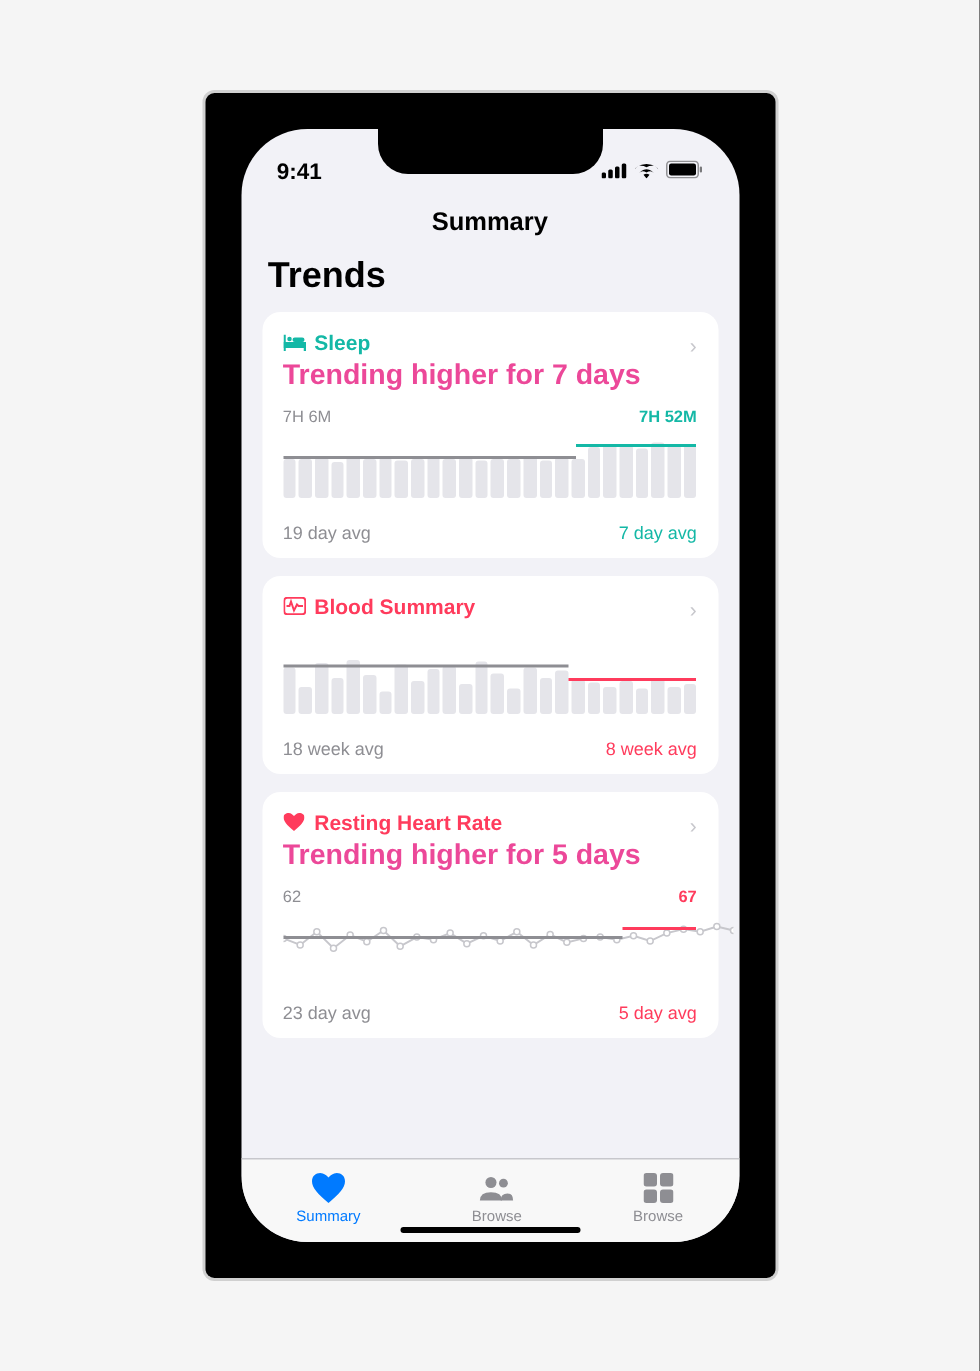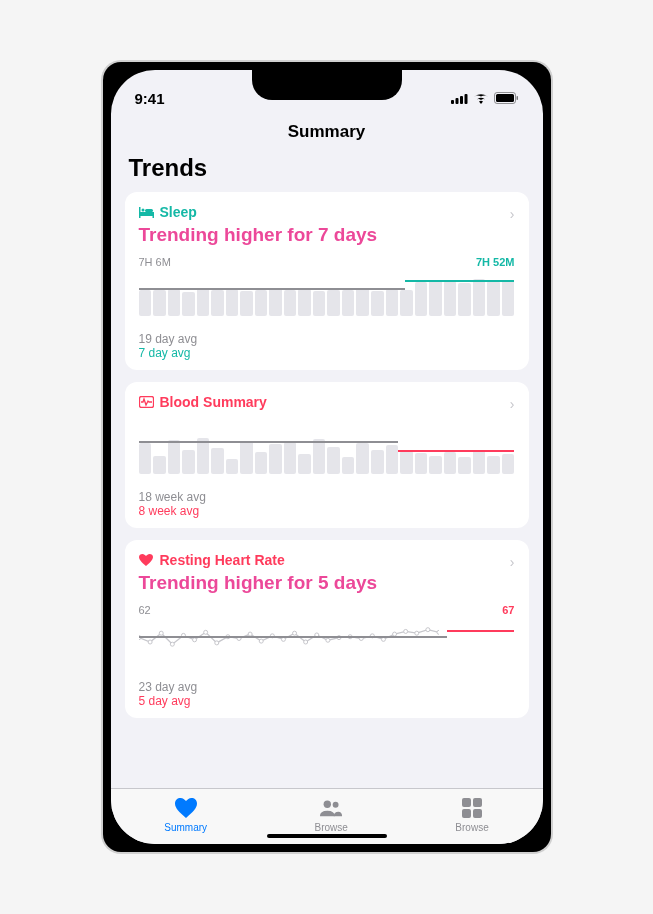--- a/index.html
+++ b/index.html
@@ -1,33 +1,33 @@
 <!DOCTYPE html>
 <html><head>
 <meta charset="utf-8">
 <style>
   * { margin: 0; padding: 0; box-sizing: border-box; font-family: -apple-system, BlinkMacSystemFont, 'Segoe UI', sans-serif; }
   body { background: #f5f5f5; display: flex; justify-content: center; align-items: center; min-height: 914px; width: 653px; }
-  .phone-frame { width: 448px; height: 790px; background: #000; border-radius: 18px; padding: 8px; position: relative; box-shadow: 0 0 0 2px #d0d0d0; }
+  .phone-frame { width: 380px; height: 790px; background: #000; border-radius: 6px; padding: 24px; position: relative; box-shadow: 0 0 0 2px #d0d0d0; }
   .phone-screen { width: 100%; height: 100%; background: #f2f2f7; border-radius: 44px; overflow: hidden; position: relative; display: flex; flex-direction: column; }
   .notch { position: absolute; top: 0; left: 50%; transform: translateX(-50%); width: 150px; height: 30px; background: #000; border-radius: 0 0 20px 20px; z-index: 10; }
   .status-bar { display: flex; justify-content: space-between; align-items: center; padding: 12px 24px 0; height: 44px; font-weight: 600; font-size: 15px; }
   .status-right { display: flex; gap: 5px; align-items: center; }
   .nav-title { text-align: center; font-weight: 600; font-size: 17px; padding: 8px 0 6px; }
   .content { flex: 1; overflow-y: auto; padding: 0 14px; }
   .section-header { font-size: 24px; font-weight: 700; padding: 6px 4px 10px; color: #000; }
   .card { background: #fff; border-radius: 12px; padding: 12px 14px 10px; margin-bottom: 12px; position: relative; }
   .card-header { display: flex; align-items: center; gap: 6px; margin-bottom: 4px; }
   .card-header-icon { width: 15px; height: 15px; display: inline-flex; align-items: center; justify-content: center; }
   .card-title { font-size: 14px; font-weight: 600; }
   .chevron { position: absolute; right: 14px; top: 14px; color: #c7c7cc; font-size: 14px; }
   .trend-headline { font-size: 19px; font-weight: 700; color: #ec4899; margin-bottom: 10px; }
   .chart-wrap { position: relative; height: 60px; margin-bottom: 6px; }
   .chart-labels-top { display: flex; justify-content: space-between; font-size: 11px; font-weight: 500; position: absolute; top: 0; left: 0; right: 0; }
-  .chart-labels-bottom { display: flex; justify-content: space-between; font-size: 12px; color: #8e8e93; margin-top: 16px; flex-direction: column; }
+  .chart-labels-bottom { display: flex; justify-content: space-between; font-size: 12px; color: #8e8e93; margin-top: 16px; }
   .bars { display: flex; align-items: flex-end; gap: 2px; height: 44px; position: absolute; bottom: 0; left: 0; right: 0; }
   .bar { flex: 1; background: #e5e5ea; border-radius: 2px; }
   .trend-line { position: absolute; height: 2px; z-index: 2; }
   .tab-bar { display: flex; justify-content: space-around; align-items: center; height: 56px; background: rgba(248,248,248,0.94); border-top: 0.5px solid #c7c7cc; padding-bottom: 4px; }
   .tab-item { display: flex; flex-direction: column; align-items: center; gap: 2px; font-size: 10px; color: #8e8e93; }
   .tab-item.active { color: #007aff; }
   .tab-icon { width: 24px; height: 24px; display: flex; align-items: center; justify-content: center; }
   .home-indicator { position: absolute; bottom: 6px; left: 50%; transform: translateX(-50%); width: 120px; height: 4px; background: #000; border-radius: 3px; }
   .points-chart { position: absolute; bottom: 0; left: 0; right: 0; height: 44px; }
 </style>

